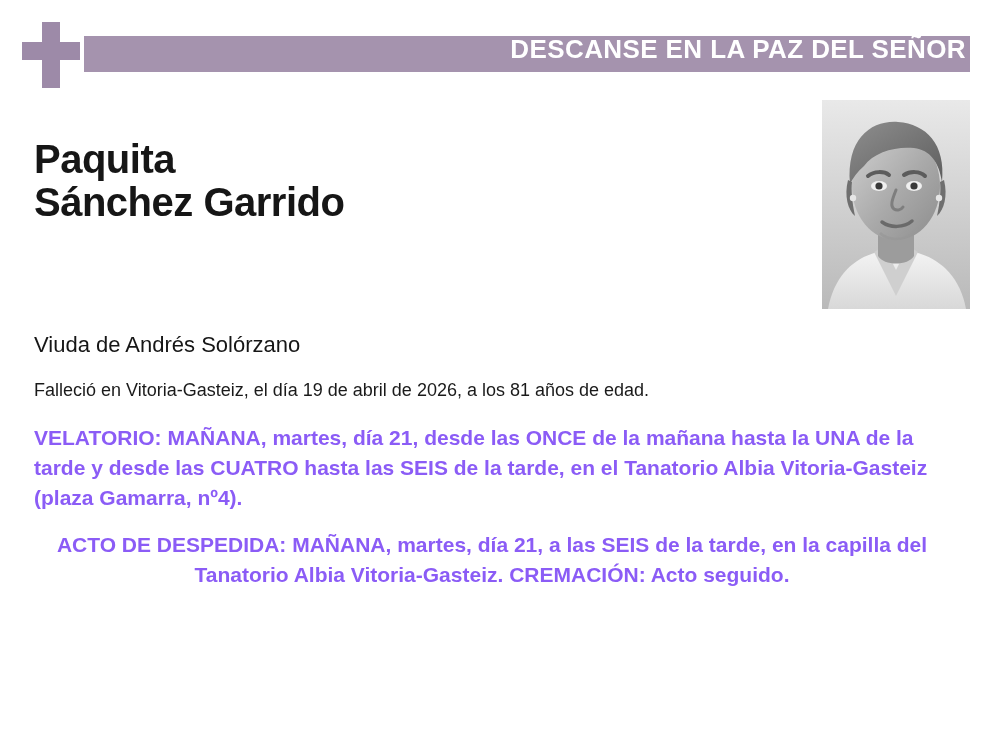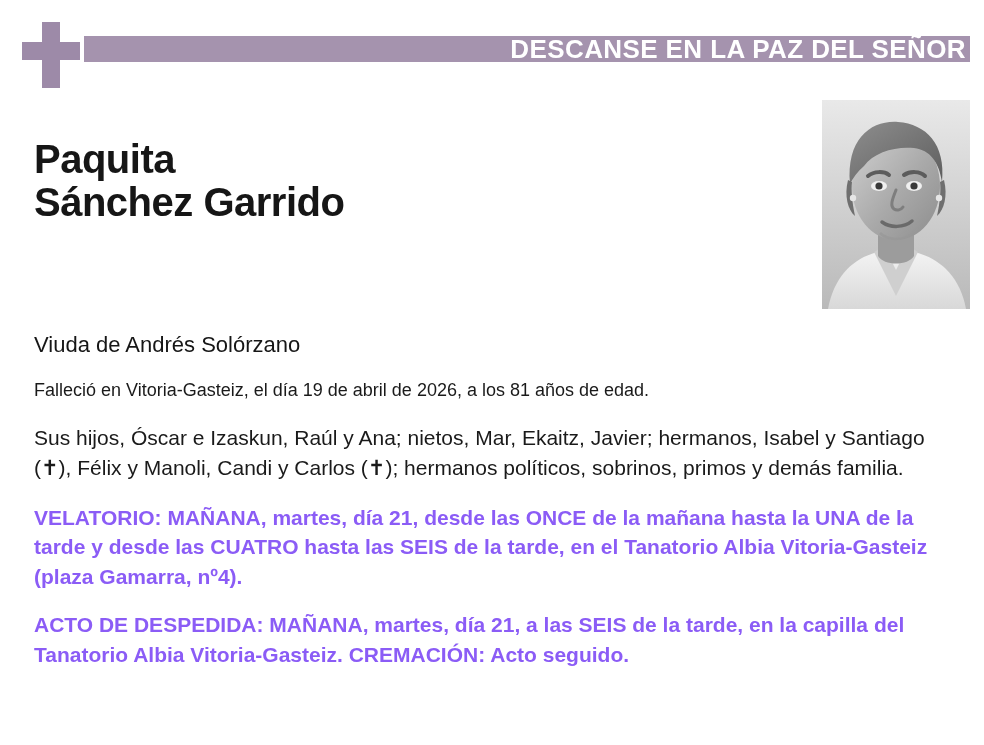--- a/index.html
+++ b/index.html
@@ -48,21 +48,21 @@
     left: 0;
     top: 20px;
     width: 58px;
     height: 18px;
     background: #9d8aa8;
   }
   .ribbon {
     position: absolute;
     left: 84px;
     top: 36px;
-    height: 26px;
+    height: 36px;
     right: 14px;
     background: #a593ae;
     display: flex;
     align-items: flex-start;
     justify-content: flex-end;
   }
   .ribbon-text {
     font-size: 26px;
     font-weight: bold;
     letter-spacing: 0.4px;
@@ -124,21 +124,21 @@
     margin: 0 0 20px 0;
     color: #1a1a1a;
   }
   .notice {
     font-size: 21px;
     font-weight: bold;
     line-height: 1.42;
     margin: 0 0 18px 0;
     color: #8b5cf6;
   }
-  .notice:last-child { margin-bottom: 0; }
+  .notice:last-child { margin-bottom: 0; text-align: center; }
 </style>
 </head>
 <body>
 
 <div class="obit">
 
   <div class="header">
     <div class="cross">
       <div class="vbar"></div>
       <div class="hbar"></div>
@@ -202,18 +202,17 @@
   </div>
 
   <div class="name">
     <span>Paquita</span>
     <span class="line2">Sánchez Garrido</span>
   </div>
 
   <div class="body-text">
     <p class="widow">Viuda de Andrés Solórzano</p>
     <p class="death">Falleció en Vitoria-Gasteiz, el día 19 de abril de 2026, a los 81 años de edad.</p>
-    <p class="family">Sus hijos, Óscar e Izaskun, Raúl y Ana; nietos, Mar, Ekaitz, Javier; hermanos, Isabel y Santiago (✝), Félix y Manoli, Candi y Carlos (✝); hermanos políticos, sobrinos, primos y demás familia.</p>
     <p class="notice">VELATORIO: MAÑANA, martes, día 21, desde las ONCE de la mañana hasta la UNA de la tarde y desde las CUATRO hasta las SEIS de la tarde, en el Tanatorio Albia Vitoria-Gasteiz (plaza Gamarra, nº4).</p>
     <p class="notice">ACTO DE DESPEDIDA: MAÑANA, martes, día 21, a las SEIS de la tarde, en la capilla del Tanatorio Albia Vitoria-Gasteiz. CREMACIÓN: Acto seguido.</p>
   </div>
 
 </div>
 
 </body></html>

